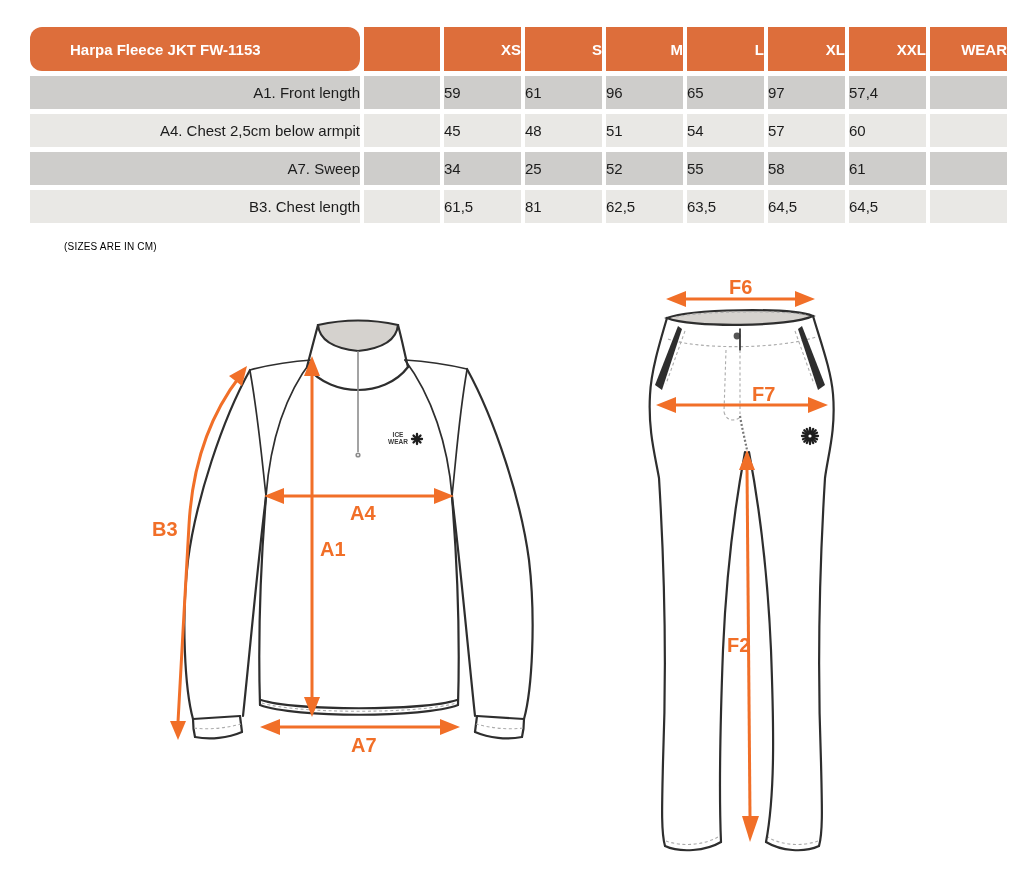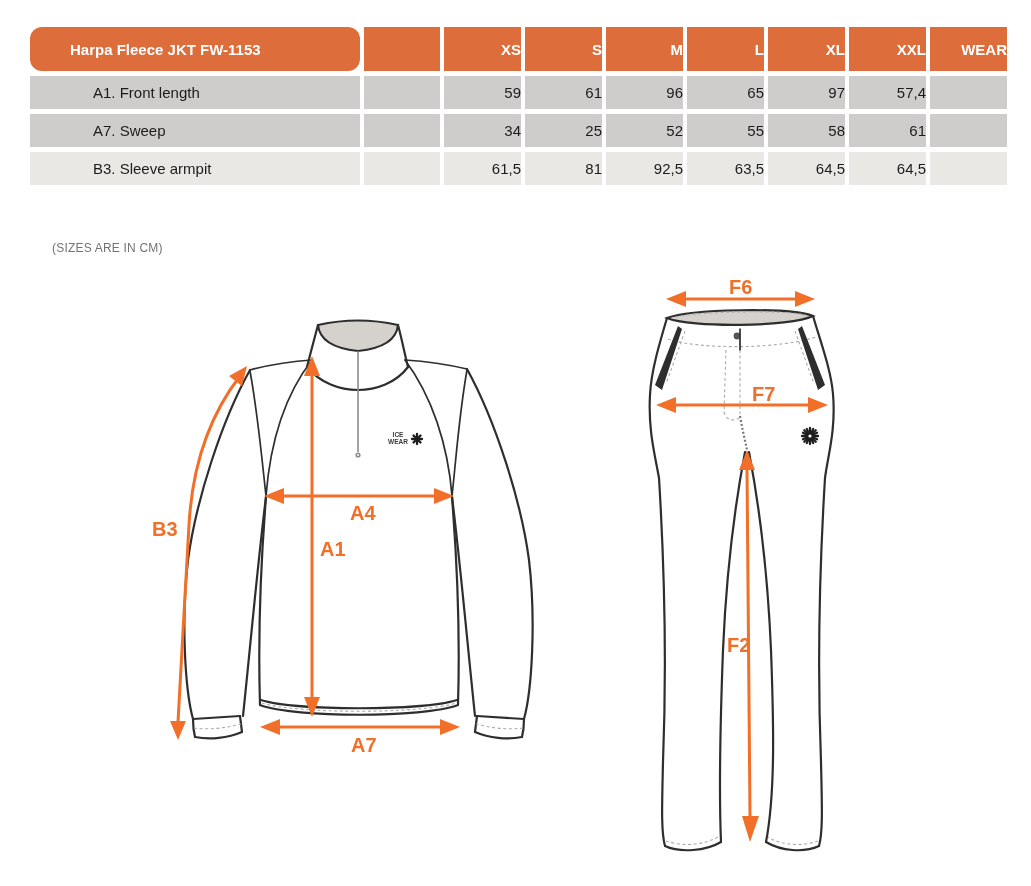--- a/index.html
+++ b/index.html
@@ -6,27 +6,27 @@
   .page{position:relative;width:1031px;height:886px;background:#ffffff;overflow:hidden;
         font-family:"Liberation Sans", sans-serif;}
 
   
   table.size-table{position:absolute;left:26px;top:22px;border-collapse:separate;
                    border-spacing:4px 5px;table-layout:fixed;}
   table.size-table td,table.size-table th{padding:0;margin:0;vertical-align:middle;
                    font-size:15px;white-space:nowrap;}
   tr.head th{height:44px;background:#DD6E3B;color:#ffffff;font-weight:bold;text-align:right;}
   tr.head th.product-cell{text-align:left;padding-left:40px;border-radius:12px;}
-  tr.data td{height:33px;text-align:right;color:#1c1c1c;}
-  tr.data td.label-cell{text-align:left;padding-left:63px;}
+  tr.data td{height:33px;text-align:left;color:#1c1c1c;}
+  tr.data td.label-cell{text-align:right;padding-left:40px;}
   tr.row-dark td{background:#CECDCB;}
   tr.row-light td{background:#E9E8E5;}
 
   
-  .sizes-note{position:absolute;left:52px;top:241px;color:#737373;font-size:12px;
+  .sizes-note{position:absolute;left:64px;top:241px;color:#000000;font-size:10px;
               letter-spacing:.2px;}
 
   
   svg.diagram{position:absolute;overflow:visible;}
   #jacket-svg{left:130px;top:290px;width:450px;height:480px;}
   #pants-svg{left:620px;top:270px;width:230px;height:600px;}
 
   .outline{fill:none;stroke:#2E2E2E;stroke-width:2.2;stroke-linecap:round;stroke-linejoin:round;}
   .seam{fill:none;stroke:#2E2E2E;stroke-width:1.7;stroke-linecap:round;}
   .stitch{fill:none;stroke:#ABABAB;stroke-width:1.1;stroke-dasharray:3 2.6;}
@@ -72,37 +72,48 @@
       <td class="label-cell">A1. Front length</td>
       <td></td>
       <td>59</td>
       <td>61</td>
       <td>96</td>
       <td>65</td>
       <td>97</td>
       <td>57,4</td>
       <td></td>
     </tr>
+    <tr class="data row-light">
+      <td class="label-cell">A4. Chest 2,5cm below armpit</td>
+      <td></td>
+      <td>45</td>
+      <td>48</td>
+      <td>51</td>
+      <td>54</td>
+      <td>57</td>
+      <td>60</td>
+      <td></td>
+    </tr>
     <tr class="data row-dark">
       <td class="label-cell">A7. Sweep</td>
       <td></td>
       <td>34</td>
       <td>25</td>
       <td>52</td>
       <td>55</td>
       <td>58</td>
       <td>61</td>
       <td></td>
     </tr>
     <tr class="data row-light">
-      <td class="label-cell">B3. Sleeve armpit</td>
+      <td class="label-cell">B3. Chest length</td>
       <td></td>
       <td>61,5</td>
       <td>81</td>
-      <td>92,5</td>
+      <td>62,5</td>
       <td>63,5</td>
       <td>64,5</td>
       <td>64,5</td>
       <td></td>
     </tr>
   </tbody>
     </table>
 
   <div class="sizes-note">(SIZES ARE IN CM)</div>
 

